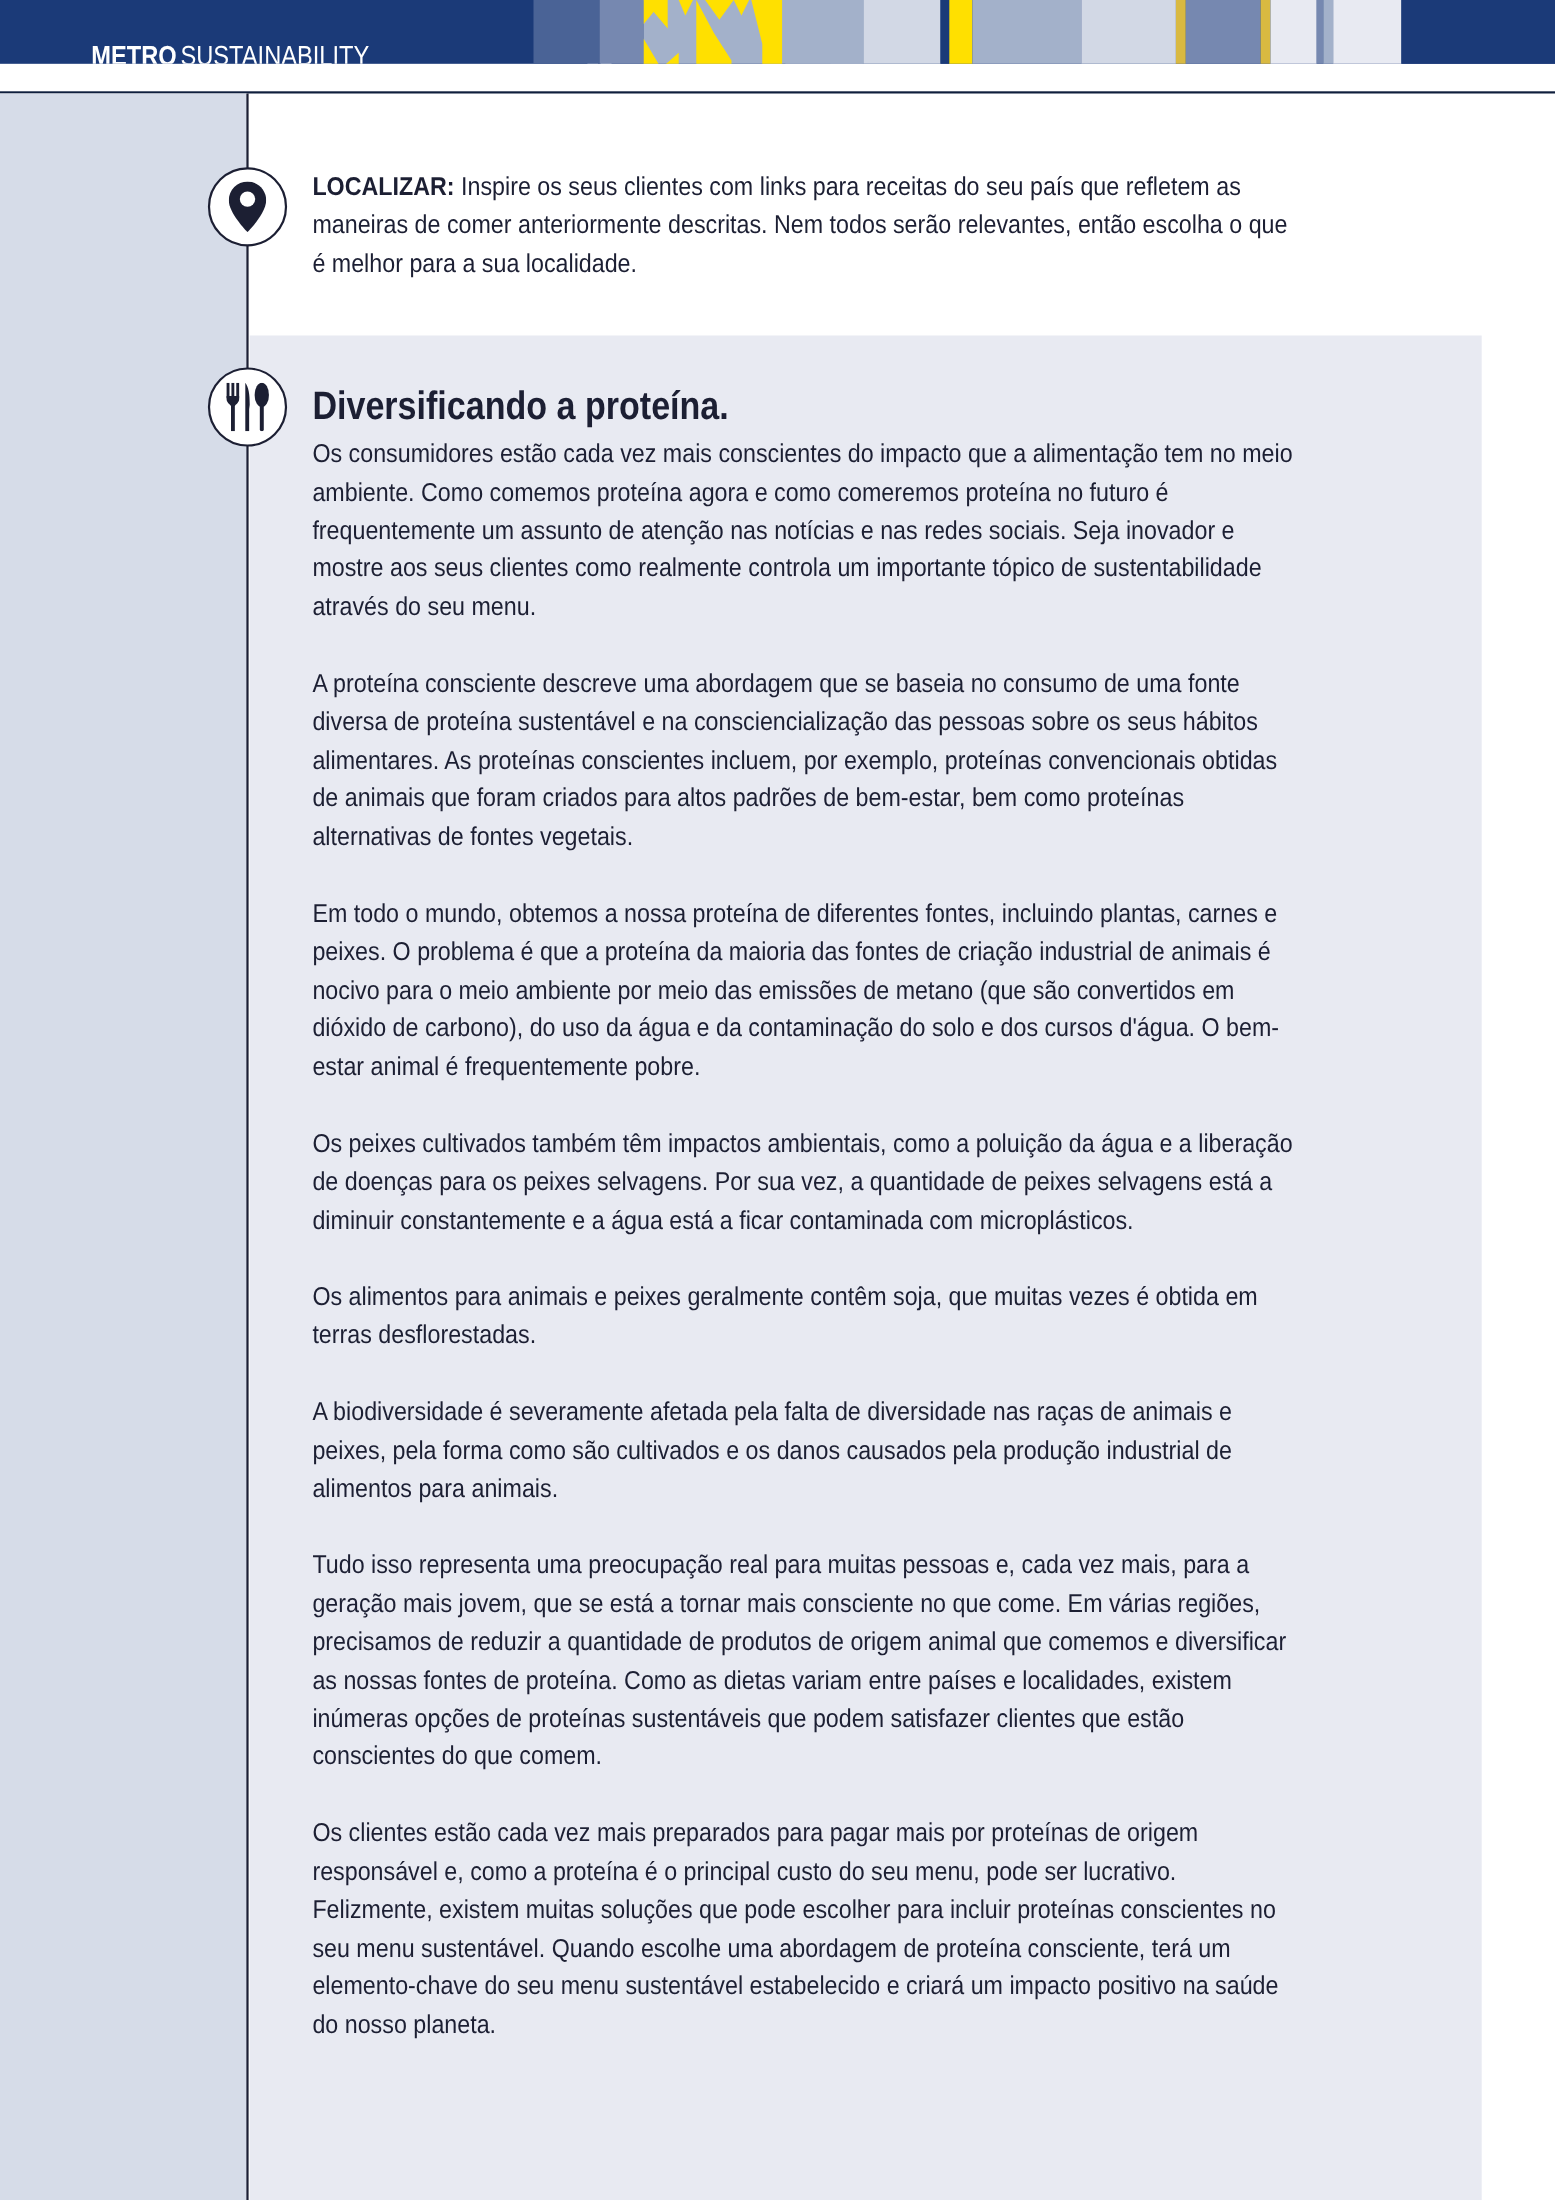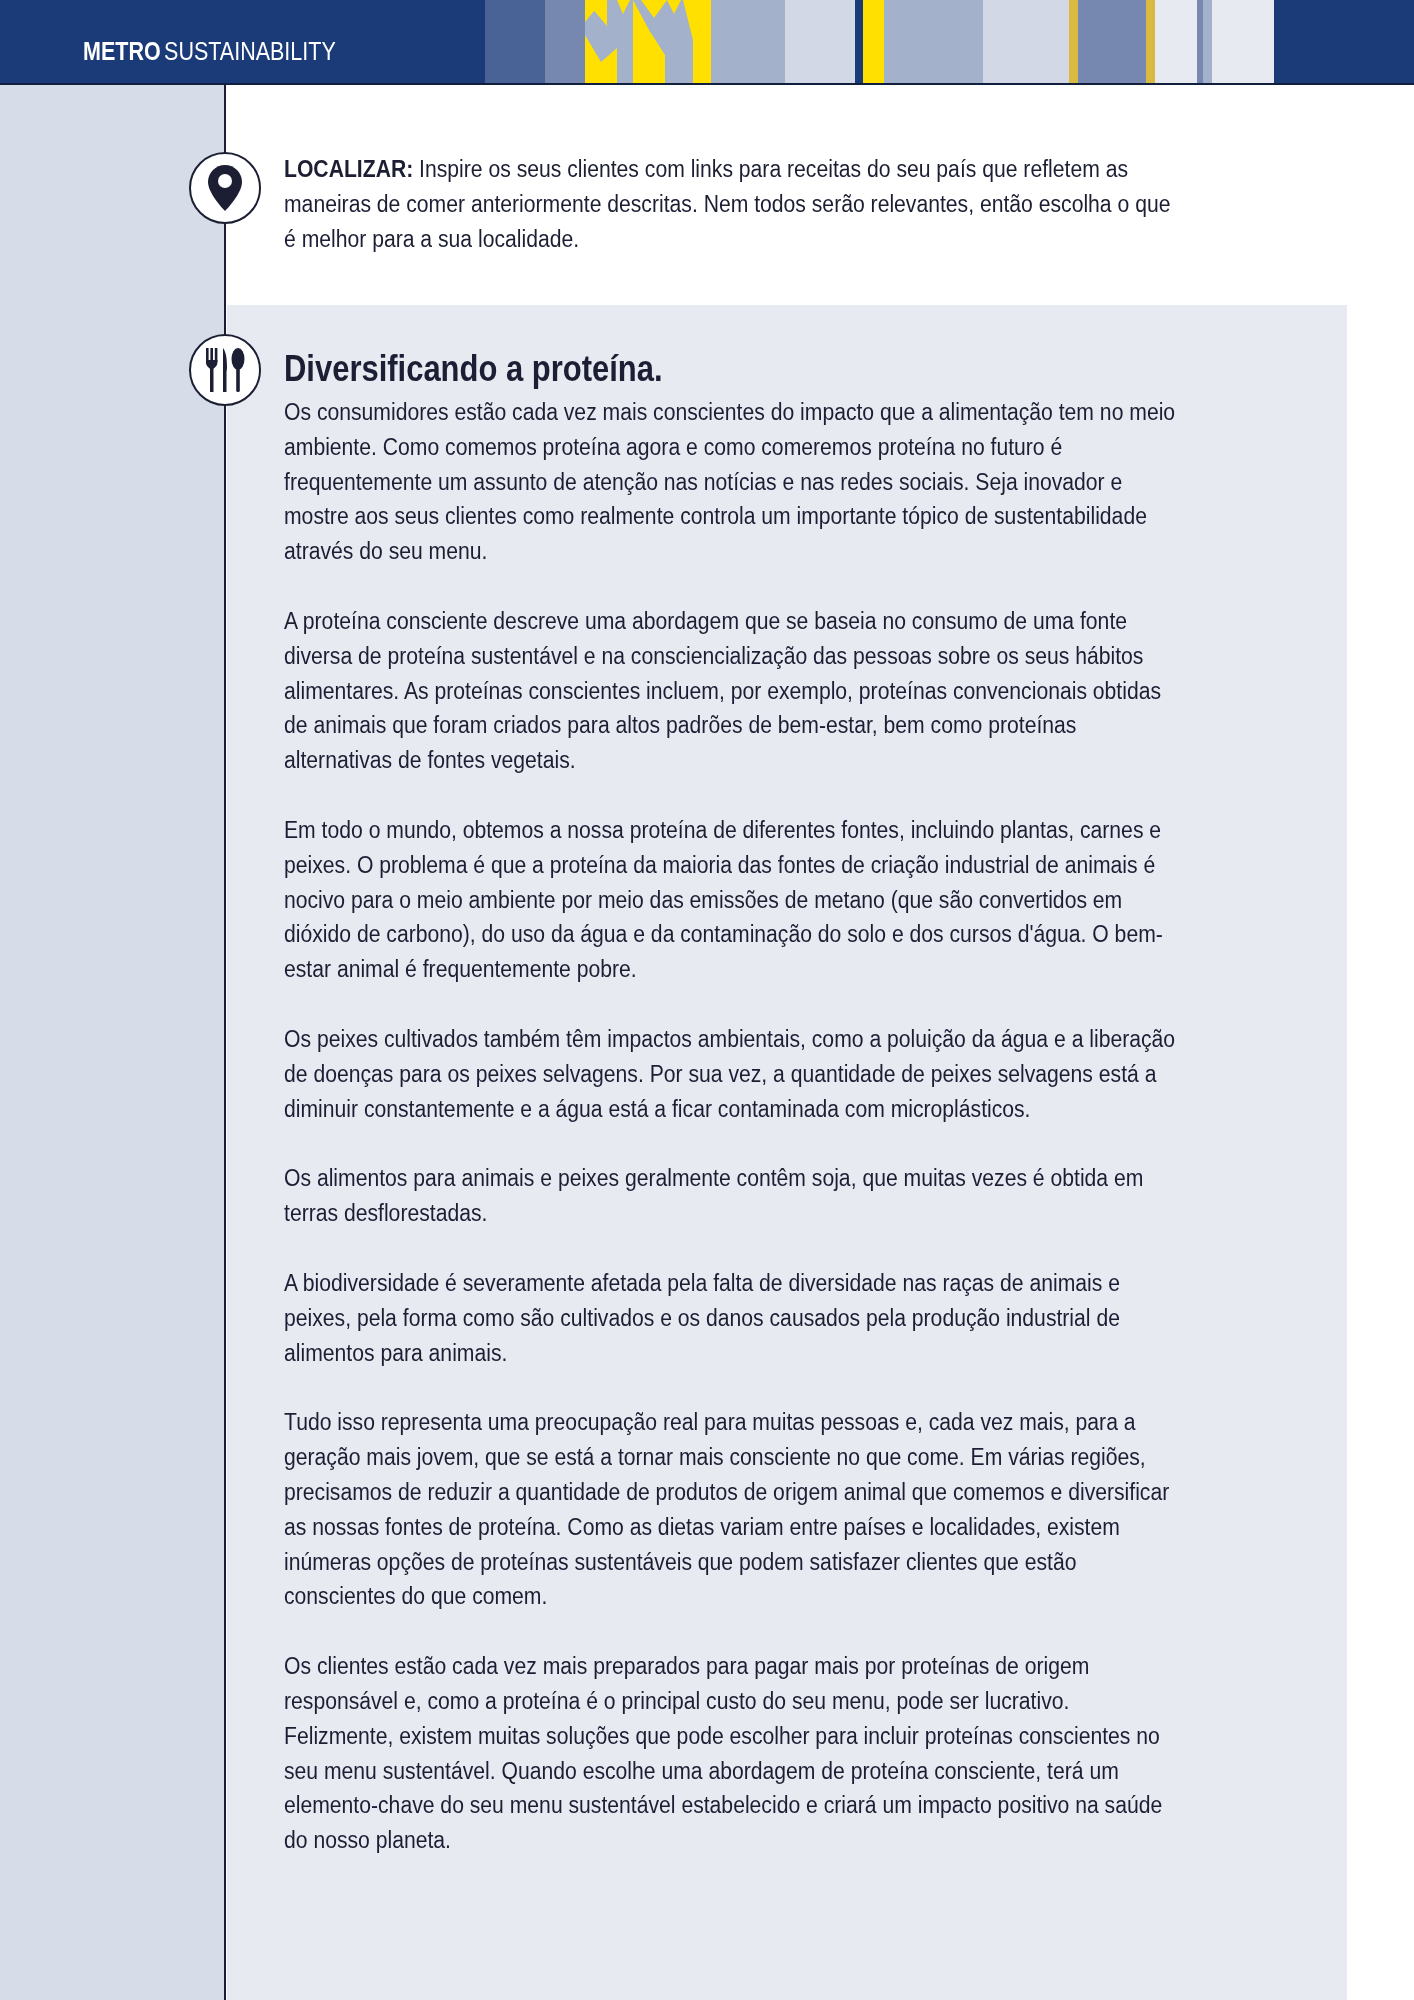--- a/index.html
+++ b/index.html
@@ -1,18 +1,18 @@
 <!DOCTYPE html>
 <html><head>
 <meta charset="utf-8">
 <style>
   html, body { margin:0; padding:0; }
   body { width:1414px; height:2000px; position:relative; overflow:hidden; background:#ffffff;
          font-family:"Liberation Sans", sans-serif; color:#1c1f33; }
-  .header { position:absolute; left:0; top:0; width:1414px; height:83px; background:#1b3a78; overflow:hidden;text-align:right; }
+  .header { position:absolute; left:0; top:0; width:1414px; height:58px; background:#1b3a78; overflow:hidden;text-align:right; }
   .header-bottom { position:absolute; left:0; top:83px; width:1414px; height:2px; background:#0f1f3d; }
   .brand { position:absolute; left:83px; top:37px; font-size:25px; color:#ffffff; letter-spacing:0; transform:scaleX(0.86); transform-origin:left center; white-space:nowrap; }
   .brand b { font-weight:700; margin-right:4px; }
   .page-num { position:absolute; left:533px; top:37px; font-size:25px; color:#ffffff; transform:scaleX(0.86); transform-origin:left center; }
   .stripe { position:absolute; top:0; height:83px; }
   .my-logo { position:absolute; left:585px; top:0; width:140px; height:83px; }
   .sidebar { position:absolute; left:0; top:85px; width:225px; height:1915px; background:#d6dce8; }
   .vline { position:absolute; left:224px; top:85px; width:2px; height:1915px; background:#1c1f33; }
   .panel { position:absolute; left:227px; top:305px; width:1120px; height:1695px; background:#e8eaf2; }
   .icon-circle { position:absolute; width:72px; height:72px; border:2px solid #1c1f33; border-radius:50%; background:#ffffff; box-sizing:border-box; display:flex; align-items:center; justify-content:center; }

